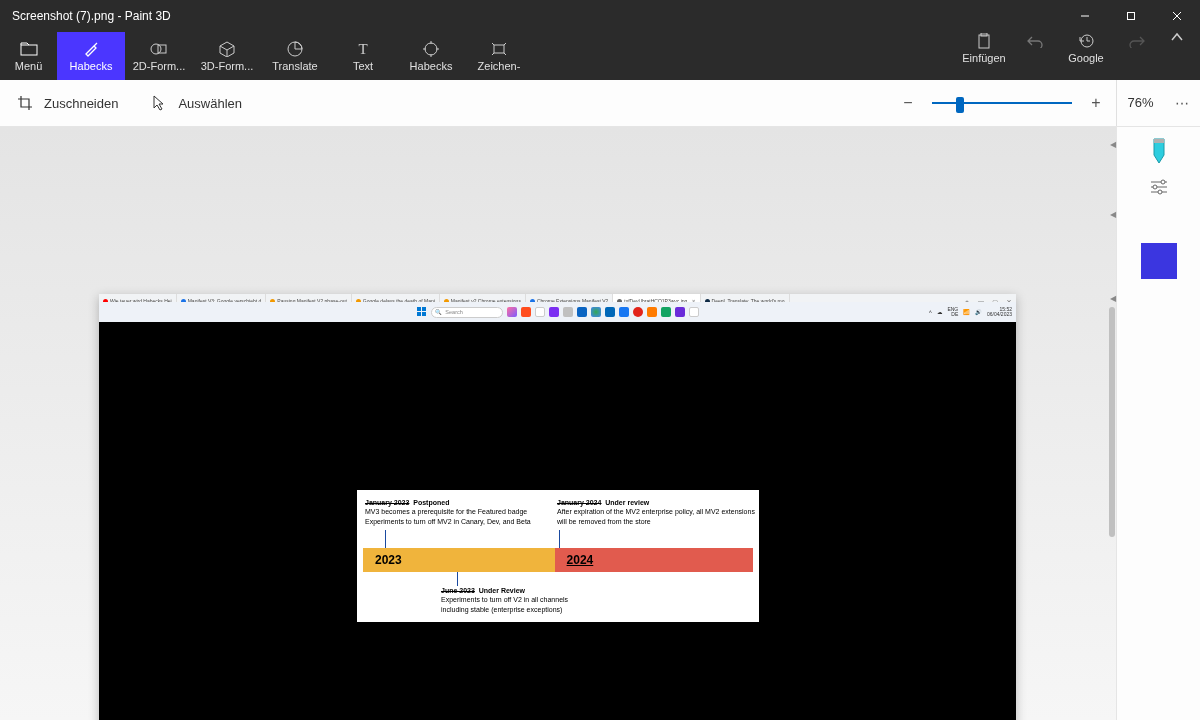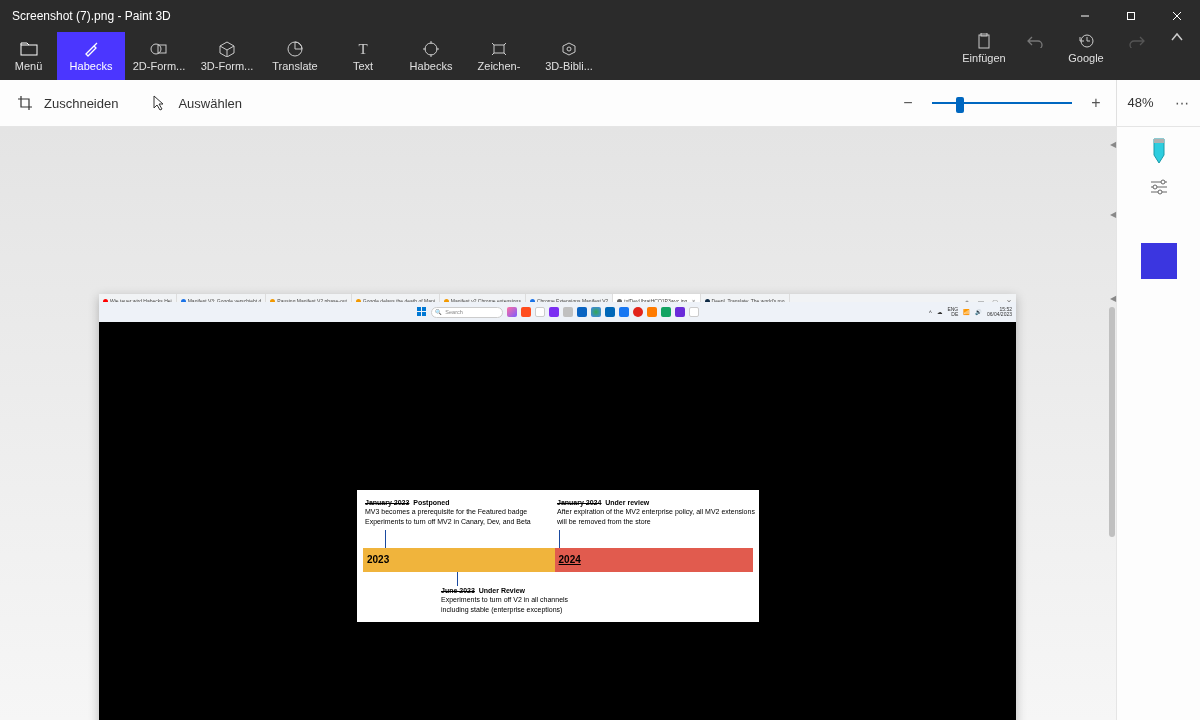--- a/index.html
+++ b/index.html
@@ -47,21 +47,21 @@
 .wb { width:14px; text-align:center; font-size:6px; color:#666; }
 .addr { height:14px; background:#fff; display:flex; align-items:center; font-size:5.5px; color:#555; gap:6px; padding:0 6px; border-bottom:1px solid #e5e5e5; }
 .addr .lock { font-size:5px; }
 .addr .url { flex:1; white-space:nowrap; overflow:hidden; }
 .addr .ricons { display:flex; gap:5px; color:#888; }
 .viewer { position:absolute; left:0; top:28px; right:0; height:465px; background:#000; }
 .imgcard { position:absolute; left:258px; top:168px; width:402px; height:132px; background:#fff; font-size:7px; color:#000; line-height:1.35; }
 .imgcard .col { position:absolute; }
 .imgcard b { font-weight:700; }
 .tline { position:absolute; left:6px; top:58px; width:390px; height:24px; display:flex; }
-.tbar { height:24px; display:flex; align-items:center; font-weight:700; font-size:10px; padding-left:4px; }
+.tbar { height:24px; display:flex; align-items:center; font-weight:700; font-size:12px; padding-left:12px; }
 .y23 { background:#f0b43c; width:195px; }
 .y24 { background:#e15b4e; width:202px; color:#000;text-decoration:underline; }
 .tick { position:absolute; width:1px; background:#1a4aa0; }
 .taskbar { position:absolute; left:0; bottom:0; right:0; height:20px; background:#eef2f8; display:flex; align-items:center; font-size:5.5px; color:#333; }
 .tbcenter { position:absolute; left:50%; transform:translateX(-50%); display:flex; align-items:center; gap:4px; }
 .tico { width:10px; height:10px; border-radius:2px; }
 .search { width:72px; height:11px; background:#fff; border:1px solid #ccc; border-radius:6px; display:flex; align-items:center; padding:0 4px; gap:3px; color:#888; }
 .tray { position:absolute; right:4px; display:flex; align-items:center; gap:5px; }
 .clock { text-align:right; line-height:1; font-size:5px; }
 svg { display:block; }
@@ -154,29 +154,20 @@
         <svg width="16" height="14">
           <rect x="3" y="3" width="10" height="8" fill="none" stroke="#ccc"></rect>
           <line x1="1" y1="1" x2="3" y2="3" stroke="#ccc"></line>
           <line x1="15" y1="1" x2="13" y2="3" stroke="#ccc"></line>
           <line x1="1" y1="13" x2="3" y2="11" stroke="#ccc"></line>
           <line x1="15" y1="13" x2="13" y2="11" stroke="#ccc"></line>
         </svg>
       </span>
     <span>Zeichen-</span>
   </div>
-  <div class="rbtn wide">
-    <span class="ico">
-        <svg width="16" height="16">
-          <path d="M8 2 L14 5 L14 11 L8 14 L2 11 L2 5 Z" fill="none" stroke="#ccc"></path>
-          <circle cx="8" cy="8" r="2" fill="none" stroke="#ccc"></circle>
-        </svg>
-      </span>
-    <span>3D-Bibli...</span>
-  </div>
   <div class="ribspacer"></div>
   <div class="ribright">
     <div class="rbtn">
       <span class="ico">
           <svg width="14" height="16">
             <rect x="2" y="2" width="10" height="13" fill="none" stroke="#ccc"></rect>
             <rect x="4" y="0" width="6" height="3" fill="none" stroke="#ccc"></rect>
           </svg>
         </span>
       <span>Einfügen</span>
@@ -232,21 +223,21 @@
   </div>
   <div class="sspacer"></div>
   <div class="zoomgrp">
     <div class="zicon">−</div>
     <div class="zslider">
       <div class="ztrack"></div>
         <div class="zthumb"></div>
     </div>
     <div class="zicon">+</div>
   </div>
-  <div class="zval">48%</div>
+  <div class="zval">76%</div>
   <div class="dots">⋯</div>
 </div>
 
 <div class="stage">
   <div class="canvas">
     <div class="browser">
       <div class="tabs" id="tabstrip">
 
         <div class="tab">
             <span class="favi" style="background:#ff0000"></span>

